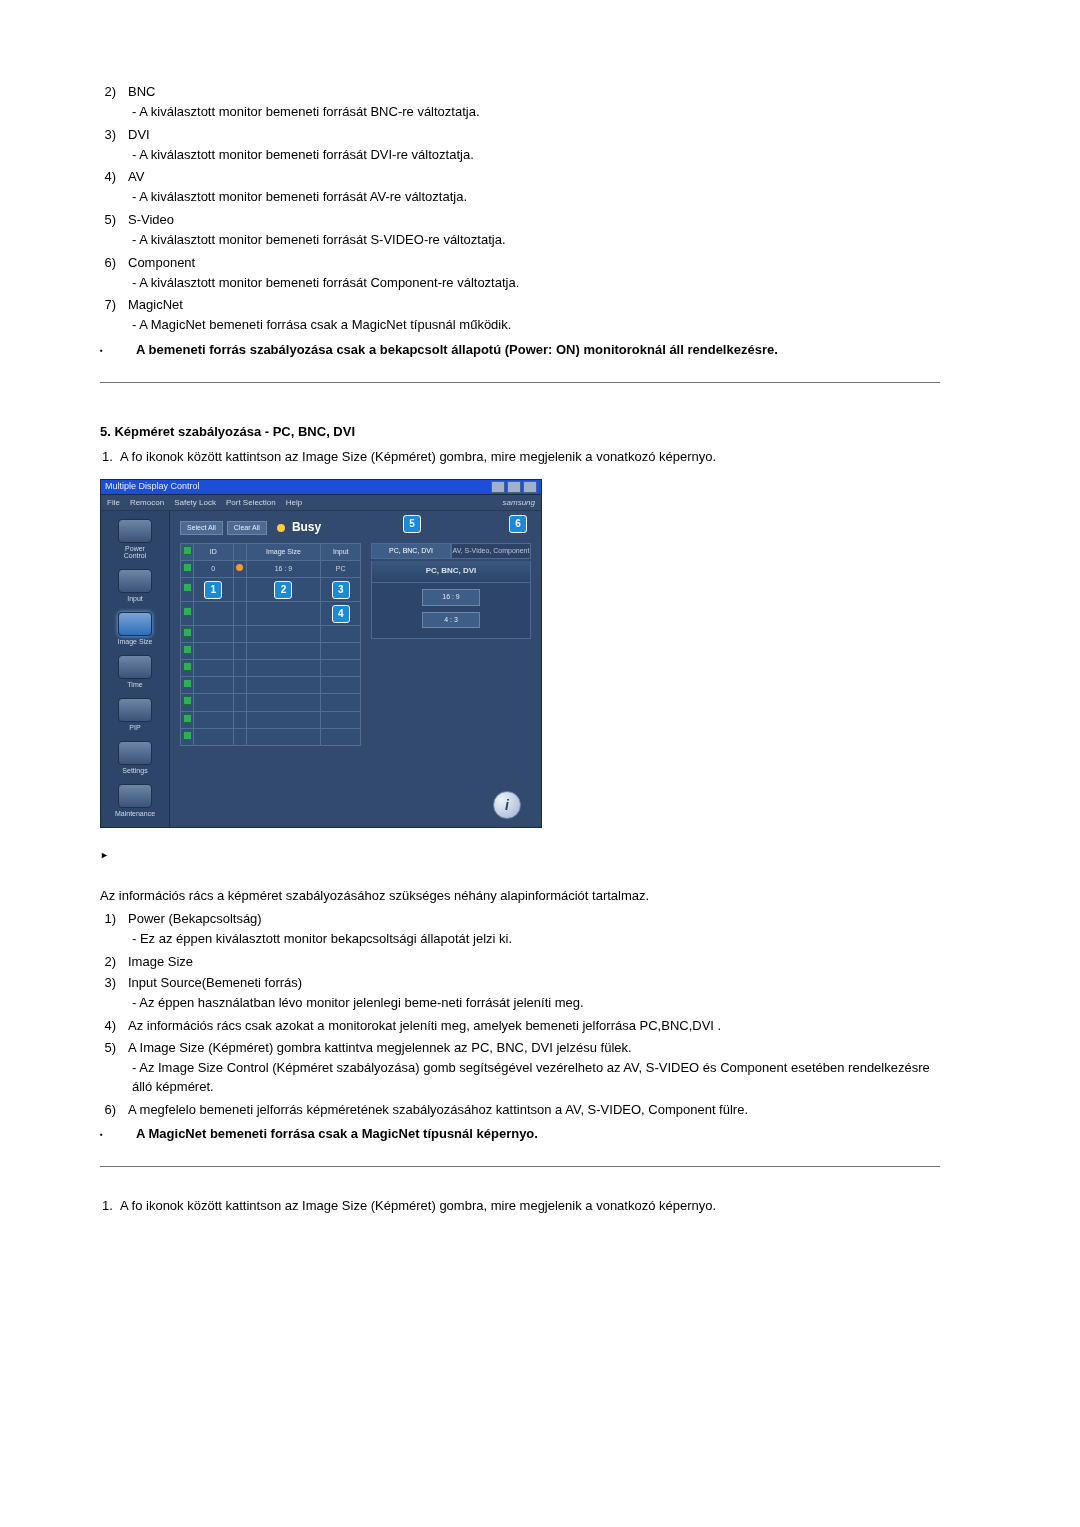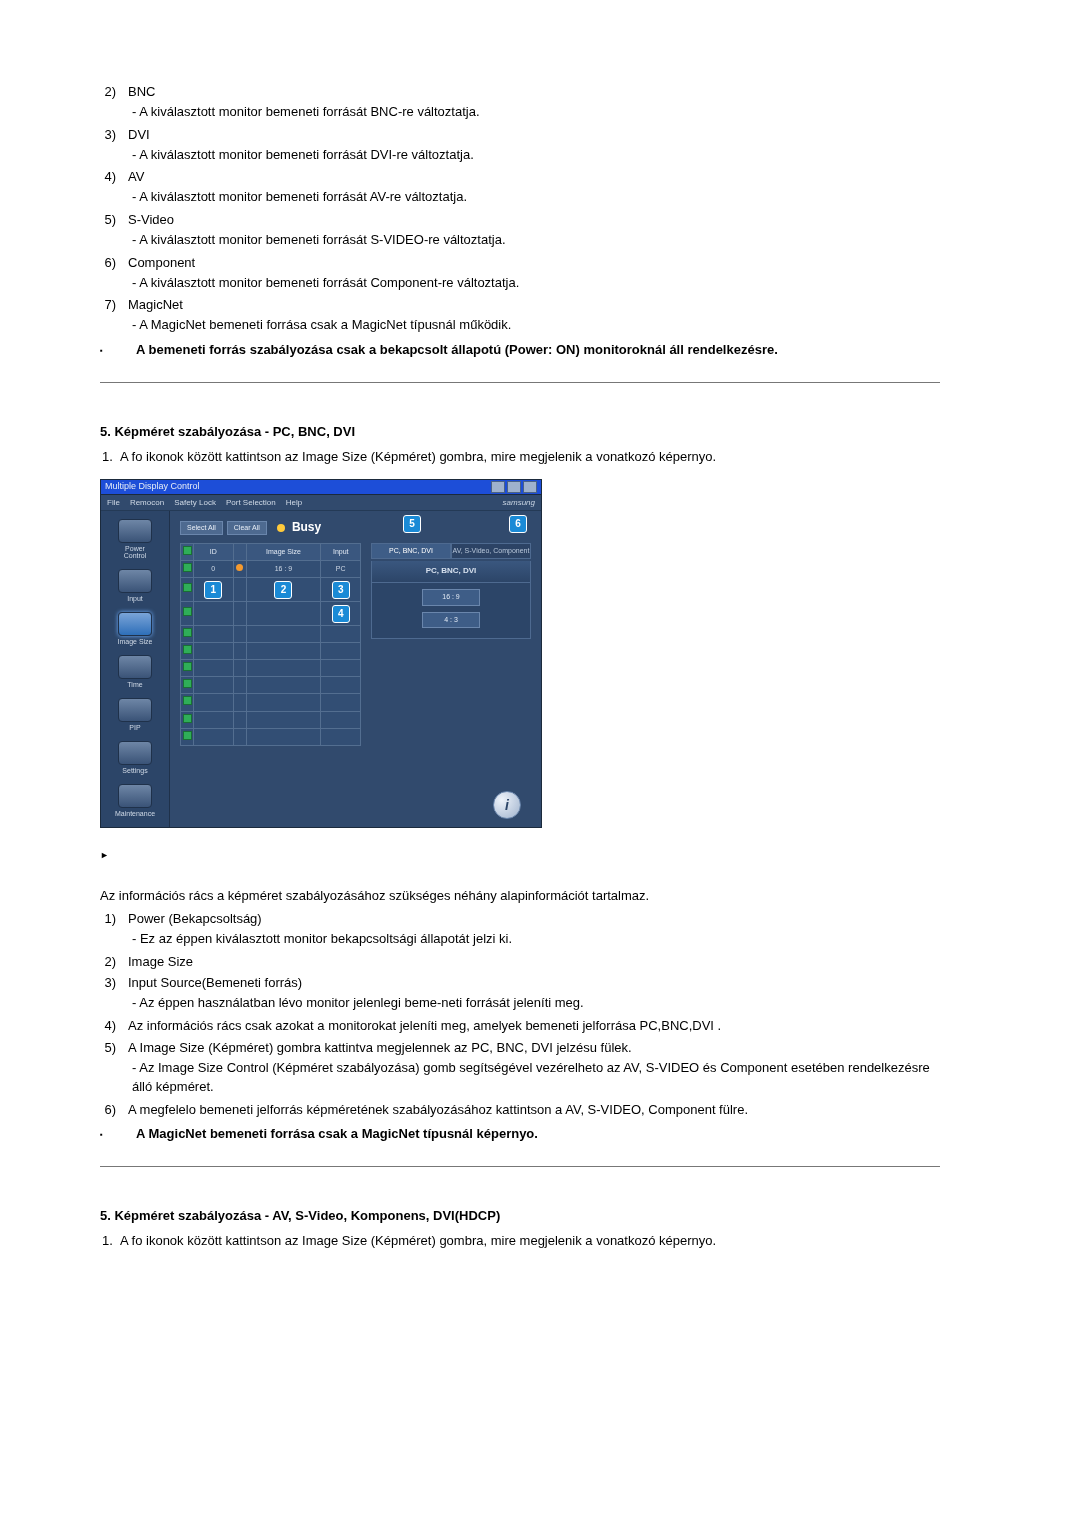--- a/index.html
+++ b/index.html
@@ -559,20 +559,19 @@
         </div>
       </div>
 
     <div class="note-row">
       <div class="note-bullet dash-bullet"></div>
       <div class="note-text">A MagicNet bemeneti forrása csak a MagicNet típusnál képernyo.</div>
     </div>
 
     <hr class="sep">
 
-    <div class="section-title">5. Képméret szabályozása - AV, S-Video, Komponens, DVI(HDCP)</div>
     <div class="num-line">
       <div class="n">1.</div>
       <div class="t">A fo ikonok között kattintson az Image Size (Képméret) gombra, mire megjelenik a vonatkozó képernyo.</div>
     </div>
 
   </div>
 </div>
 
 </body></html>

